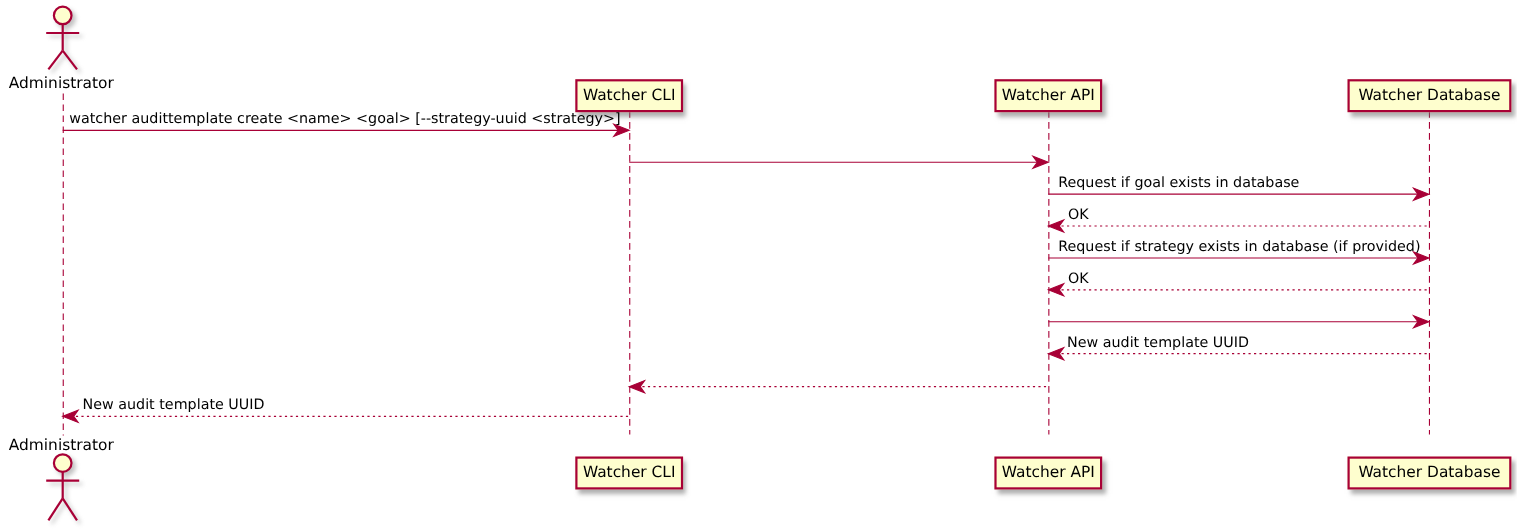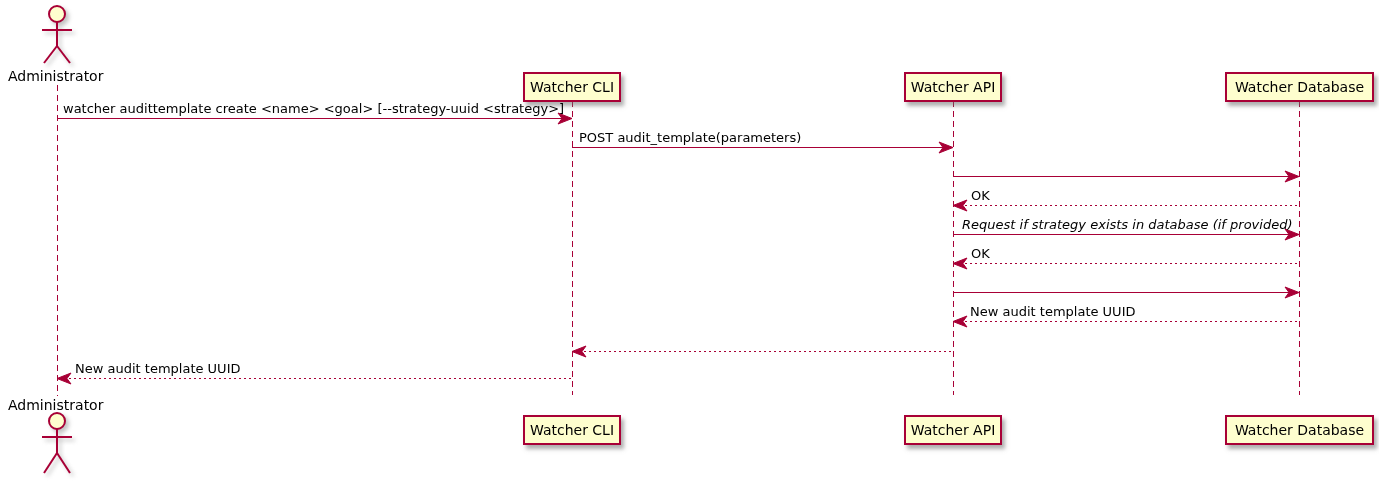--- a/index.html
+++ b/index.html
@@ -112,20 +112,20 @@
     <span>Watcher CLI</span>
   </div>
   <div class="pbox" style="left:904px;top:395px;width:98px;height:30px;">
     <span>Watcher API</span>
   </div>
   <div class="pbox" style="left:1225px;top:395px;width:149px;height:30px;">
     <span>Watcher Database</span>
   </div>
 
   <div class="msg-label" style="left:63px;top:101px;">watcher audittemplate create &lt;name&gt; &lt;goal&gt; [--strategy-uuid &lt;strategy&gt;]</div>
-  <div class="msg-label" style="left:579px;top:130px;">POST audit_template(parameters)</div>
+  <div class="msg-label" style="left:962px;top:159px;">Request if goal exists in database</div>
   <div class="msg-label" style="left:971px;top:188px;">OK</div>
-  <div class="msg-label" style="left:962px;top:217px;font-style:italic;">Request if strategy exists in database (if provided)</div>
+  <div class="msg-label" style="left:962px;top:217px;">Request if strategy exists in database (if provided)</div>
   <div class="msg-label" style="left:971px;top:246px;">OK</div>
   <div class="msg-label" style="left:970px;top:304px;">New audit template UUID</div>
   <div class="msg-label" style="left:75px;top:361px;">New audit template UUID</div>
 
 </div>
 
 </body></html>

